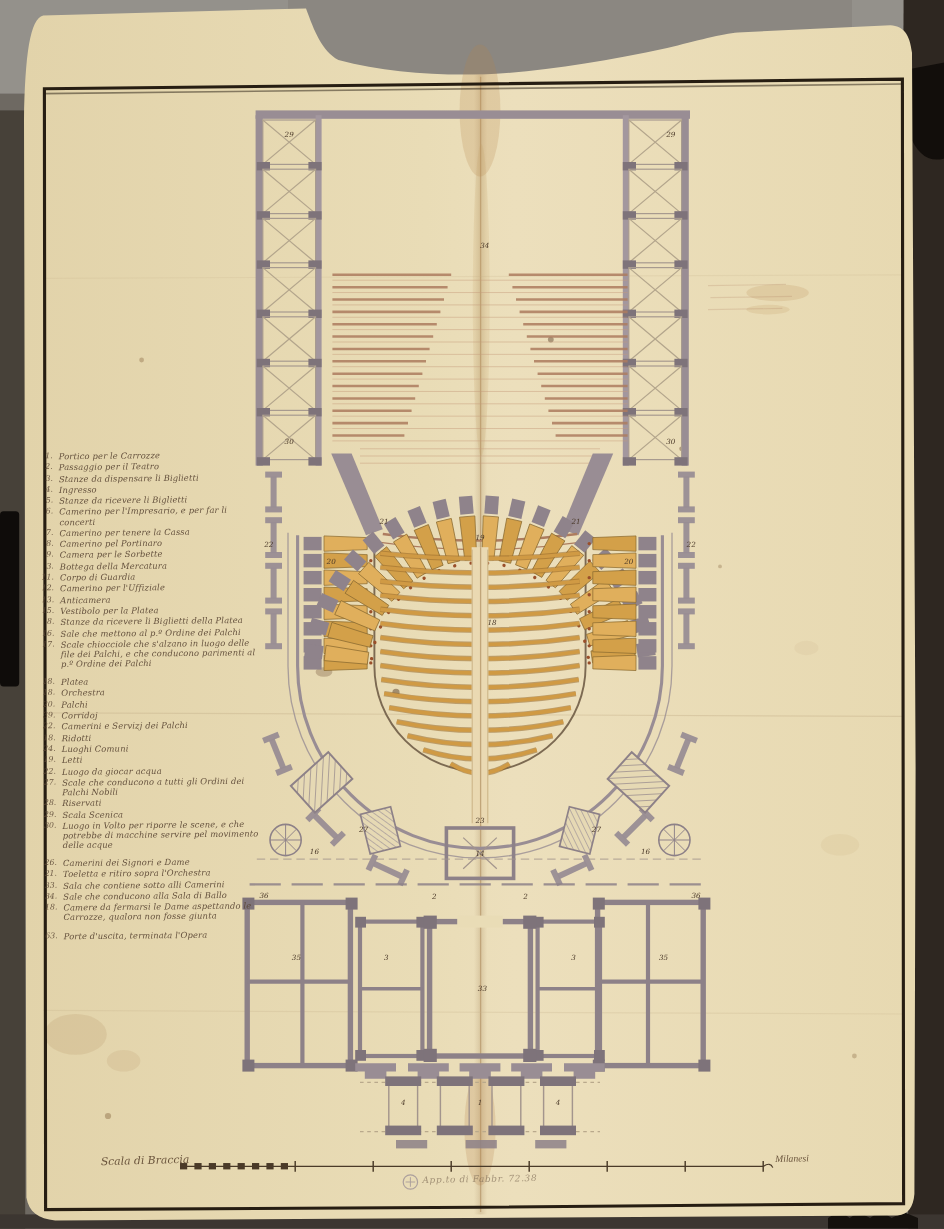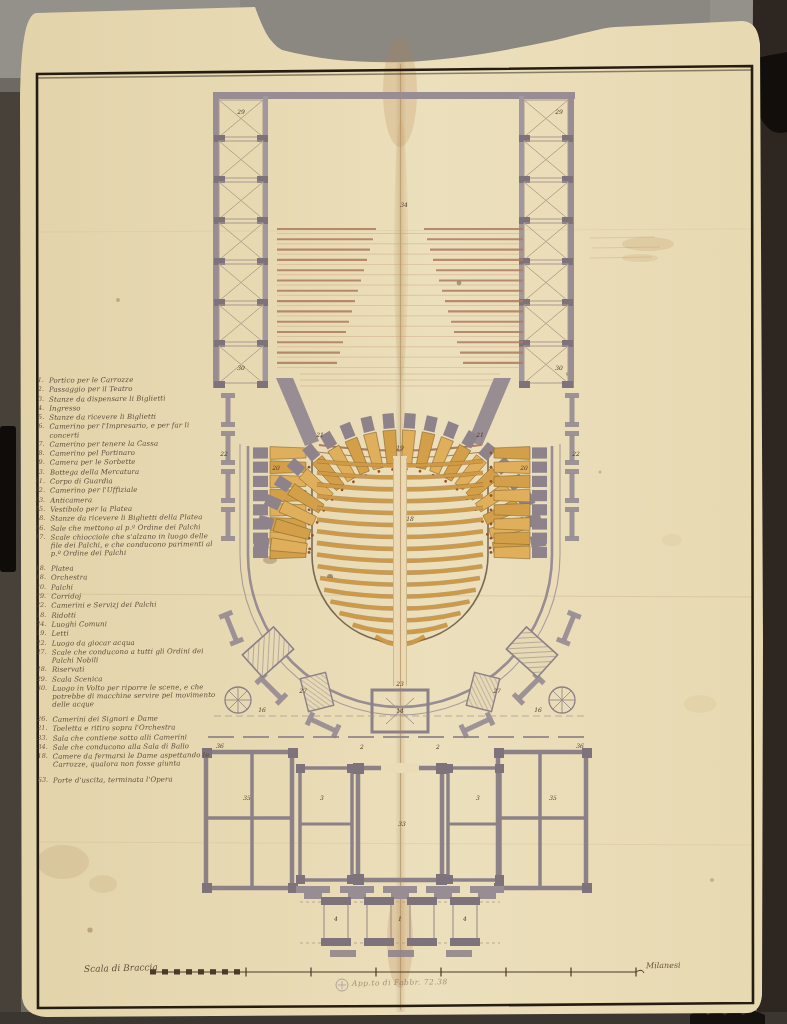--- a/index.html
+++ b/index.html
@@ -12,21 +12,21 @@
   .leg-row{display:flex;align-items:flex-start;font-style:italic;
            font-size:7px;line-height:1.16;margin-bottom:1.2px;}
   .leg-row.gap{margin-top:7px;}
   .leg-num{width:13px;min-width:13px;text-align:right;margin-right:5px;
            font-size:6.5px;opacity:.85;}
   .leg-text{flex:1;letter-spacing:.1px;opacity:.92;}
   
   .scriptlabel{position:absolute;font-style:italic;color:#6a543c;
                font-size:9px;white-space:nowrap;}
   #scale-left{left:84px;top:963px;transform:rotate(-1.5deg);}
-  #scale-right{left:646px;top:961px;transform:rotate(-1deg);font-size:8px;}
+  #scale-right{left:646px;top:961px;transform:rotate(-1deg);font-size:8px;font-family:Liberation Serif, serif;}
   #stamp{position:absolute;left:352px;top:978px;font-style:italic;
          color:#7d6a55;font-size:7.5px;opacity:.65;transform:rotate(-1deg);
          letter-spacing:.5px;}
 </style>
 </head>
 <body>
 
 <div id="scene">
 <svg width="787" height="1024" viewBox="0 0 787 1024">
   <defs>

